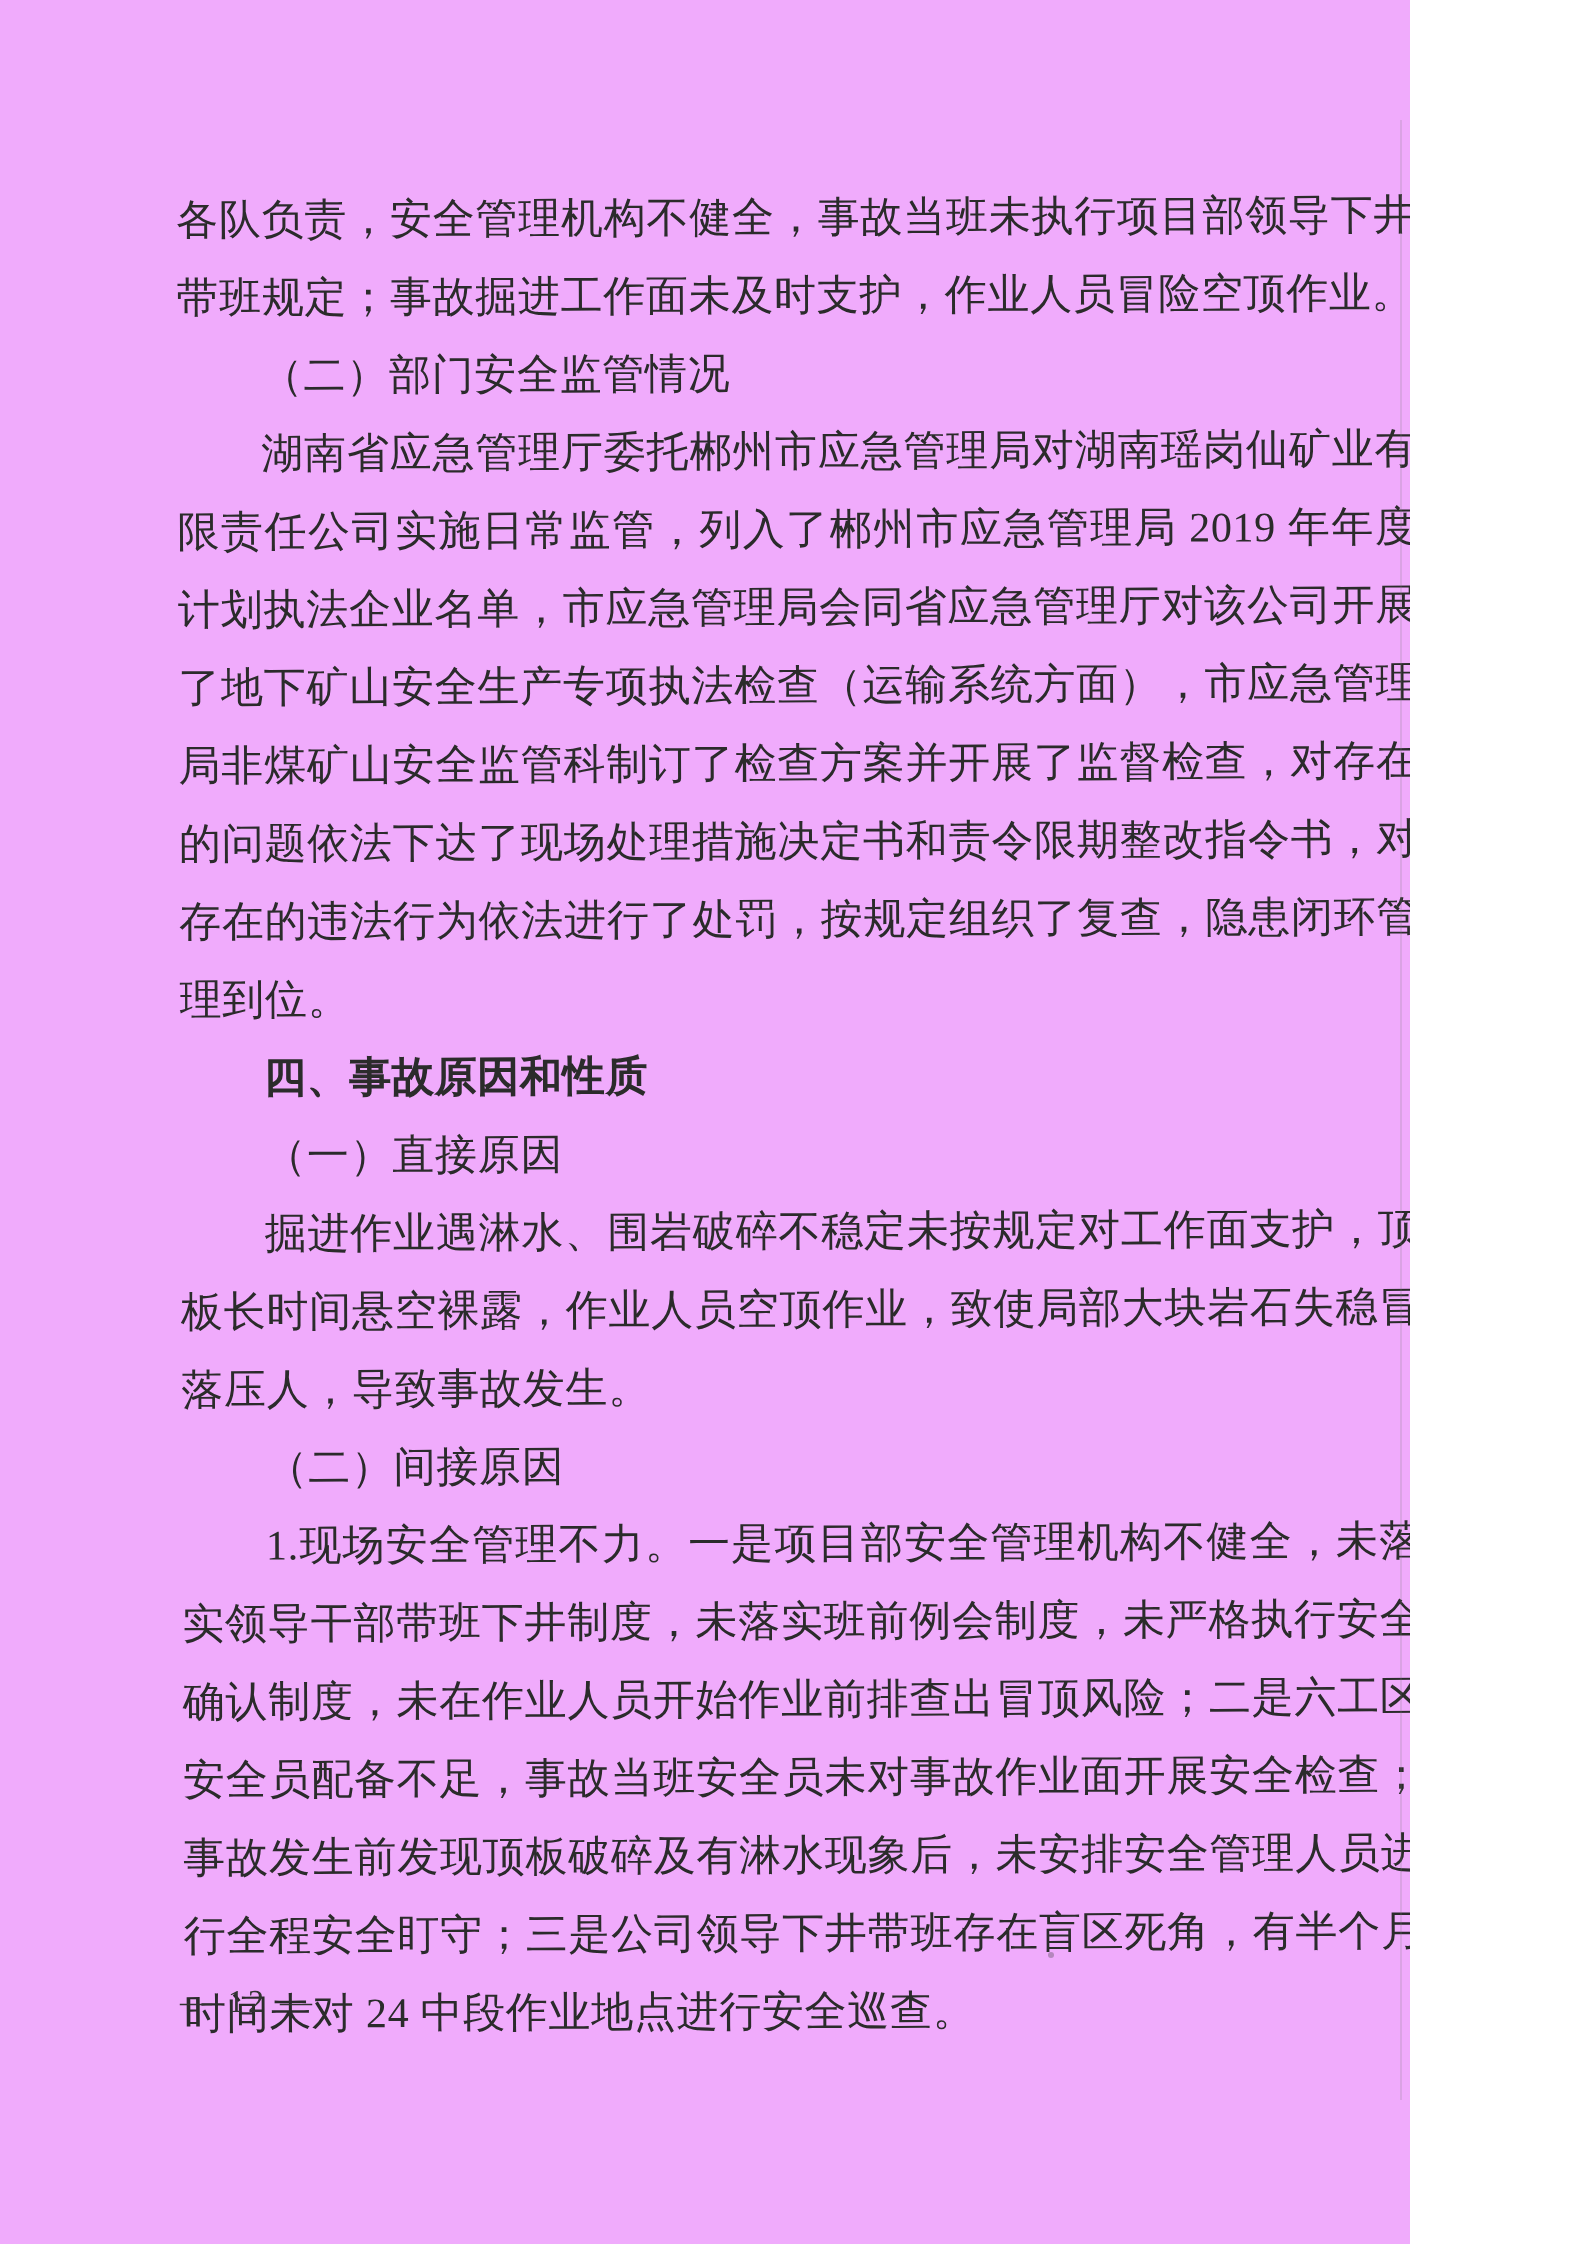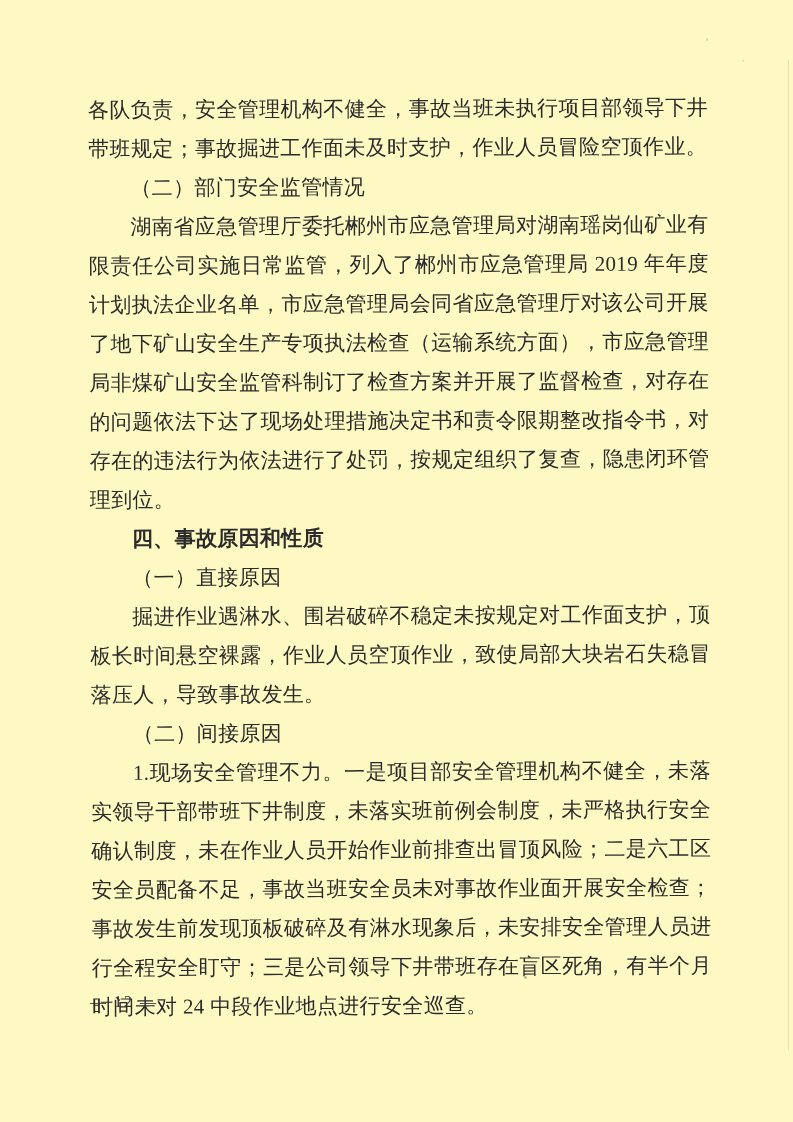--- a/index.html
+++ b/index.html
@@ -2,23 +2,23 @@
 <html><head>
 <meta charset="utf-8">
 <style>
   html, body {
     margin: 0;
     padding: 0;
     background: #ffffff;
   }
   .page {
     position: relative;
-    width: 793px;
+    width: 705px;
     height: 1122px;
-    background: #fef9c3;
+    background: #f0abfc;
     overflow: hidden;
     font-family: "Liberation Serif", "DejaVu Serif", serif;
     color: #2b2b2b;
   }
   
   .scan-edge {
     position: absolute;
     right: 4px;
     top: 60px;
     width: 1px;

